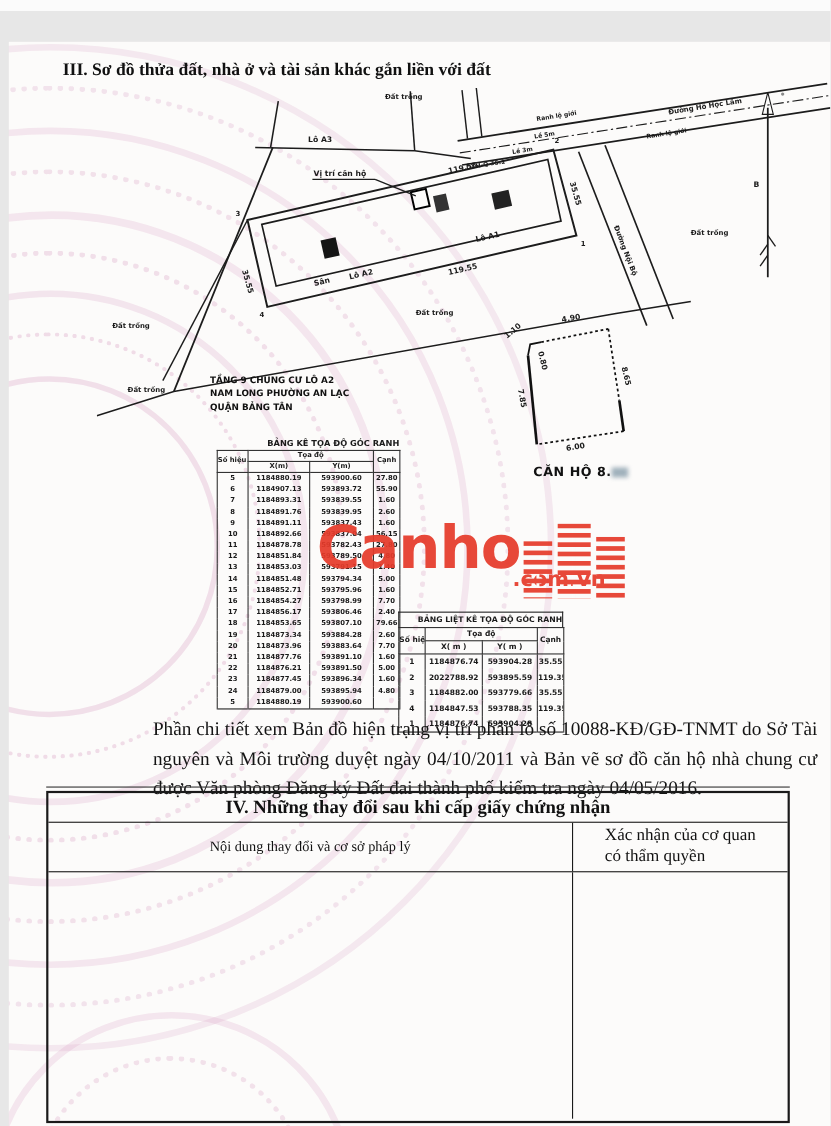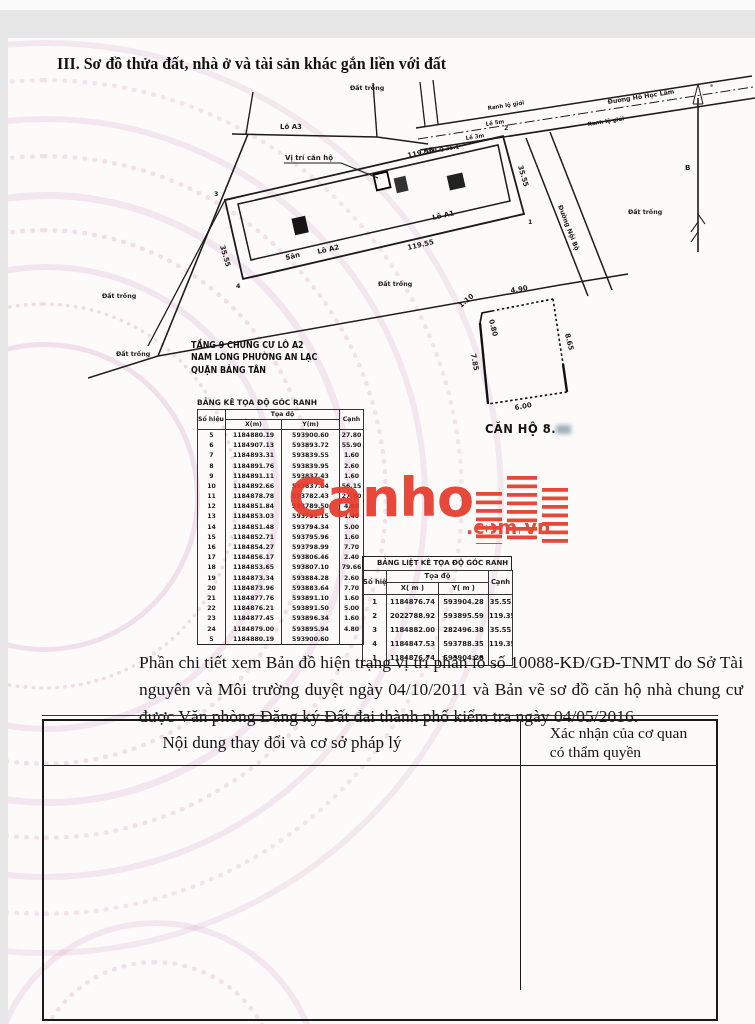--- a/index.html
+++ b/index.html
@@ -16,21 +16,21 @@
   .map{position:absolute;left:88px;top:74px;}
   .map text{font:bold 7px "DejaVu Sans",sans-serif;fill:#1a1a1a;}
   .map .t5{font-size:5.5px;}
   .map .t6{font-size:6.3px;}
   .map line,.map polyline,.map polygon,.map path{stroke:#1c1c1c;fill:none;}
   
   .block-title{position:absolute;left:191px;top:340px;width:144px;
       font:bold 8px/1.55 "DejaVu Sans",sans-serif;color:#111;}
   
   .tbl-wrap{position:absolute;}
-  .tbl-title{text-align:left;font:bold 7.5px/1.2 "DejaVu Sans",sans-serif;margin-bottom:2px;white-space:nowrap;}
+  .tbl-title{text-align:right;font:bold 7.5px/1.2 "DejaVu Sans",sans-serif;margin-bottom:2px;white-space:nowrap;}
   table.coord{border-collapse:collapse;table-layout:fixed;background:transparent;}
   table.coord th,table.coord td{padding:0;text-align:center;overflow:hidden;white-space:nowrap;}
   #t1 table.coord{width:166px;border:1.4px solid #222;font:bold 6.2px/1 "DejaVu Sans",sans-serif;}
   #t1 th{border:0.8px solid #333;height:9px;}
   #t1 td{border-left:0.8px solid #333;border-right:0.8px solid #333;height:10.2px;}
   #t2 .tbl-title{border:1.2px solid #222;border-bottom:none;height:13px;line-height:13px;margin:0;font-size:7px;padding-left:14px;}
   #t2 table.coord{width:150px;border:1.4px solid #222;font:bold 6.8px/1 "DejaVu Sans",sans-serif;}
   #t2 th{border:0.8px solid #333;height:11px;}
   #t2 td{border-left:0.8px solid #333;border-right:0.8px solid #333;height:14px;}
   
@@ -48,21 +48,21 @@
   
   .note{position:absolute;left:95px;top:649px;width:604px;text-align:justify;
       font:17.5px/1.55 "Liberation Serif","DejaVu Serif",serif;color:#141414;margin-left:44px;}
   
   .s4-topline{position:absolute;left:42px;top:715px;width:676px;height:0;border-top:1.3px solid #333;}
   .s4{position:absolute;left:42px;top:719px;width:672px;height:298px;border:2px solid #1a1a1a;
       font-family:"Liberation Serif","DejaVu Serif",serif;color:#111;background:transparent;}
   .s4-title{height:26px;border-bottom:1.6px solid #1a1a1a;text-align:center;
       font-weight:bold;font-size:17px;line-height:26px;}
   .s4-head{display:flex;height:44px;border-bottom:1.6px solid #1a1a1a;}
-  .s4-head-c1{width:476px;border-right:1.6px solid #1a1a1a;display:grid;place-items:center;font-size:17px;}
+  .s4-head-c1{width:476px;border-right:1.6px solid #1a1a1a;display:grid;place-items:center;font-size:13px;}
   .s4-head-c2{flex:1;display:grid;place-items:center;text-align:left;font-size:15.5px;line-height:1.2;padding:0 8px;}
   .s4-body{display:flex;height:224px;}
   .s4-body-c1{width:476px;border-right:1.6px solid #1a1a1a;}
   .s4-body-c2{flex:1;}
   .speck{position:absolute;width:3px;height:3px;border-radius:50%;background:#8a8a8a;}
 </style>
 </head>
 <body>
 
 <div class="stage">
@@ -344,21 +344,21 @@
           </tr>
           <tr>
             <td>2</td>
             <td>2022788.92</td>
             <td>593895.59</td>
             <td>119.35</td>
           </tr>
           <tr>
             <td>3</td>
             <td>1184882.00</td>
-            <td>282496.38</td>
+            <td>593779.66</td>
             <td>35.55</td>
           </tr>
           <tr>
             <td>4</td>
             <td>1184847.53</td>
             <td>593788.35</td>
             <td>119.35</td>
           </tr>
           <tr>
             <td>1</td>
@@ -399,20 +399,21 @@
       <div class="bld" style="width:26px;height:52px;background-image:repeating-linear-gradient(to bottom,#e63b2b 0 4px,transparent 4px 8.5px),linear-gradient(to right,transparent 0 44%,#fcfbfa 44% 56%,transparent 56%);"></div>
       <div class="bld" style="width:30px;height:68px;background-image:repeating-linear-gradient(to bottom,#e63b2b 0 4px,transparent 4px 8.5px),linear-gradient(to right,transparent 0 44%,#fcfbfa 44% 56%,transparent 56%);"></div>
       <div class="bld" style="width:26px;height:56px;background-image:repeating-linear-gradient(to bottom,#e63b2b 0 4px,transparent 4px 8.5px),linear-gradient(to right,transparent 0 44%,#fcfbfa 44% 56%,transparent 56%);"></div>
     </div>
   </div>
 
   <div class="note">Phần chi tiết xem Bản đồ hiện trạng vị trí phân lô số 10088-KĐ/GĐ-TNMT do Sở Tài nguyên và Môi trường duyệt ngày 04/10/2011 và Bản vẽ sơ đồ căn hộ nhà chung cư được Văn phòng Đăng ký Đất đai thành phố kiểm tra ngày 04/05/2016.</div>
 
   <div class="s4-topline"></div>
   <div class="s4">
+    <div class="s4-title">IV. Những thay đổi sau khi cấp giấy chứng nhận</div>
     <div class="s4-head">
       <div class="s4-head-c1">Nội dung thay đổi và cơ sở pháp lý</div>
       <div class="s4-head-c2">
         <div>
           <div>Xác nhận của cơ quan</div>
           <div>có thẩm quyền</div>
         </div>
       </div>
     </div>
     <div class="s4-body">

